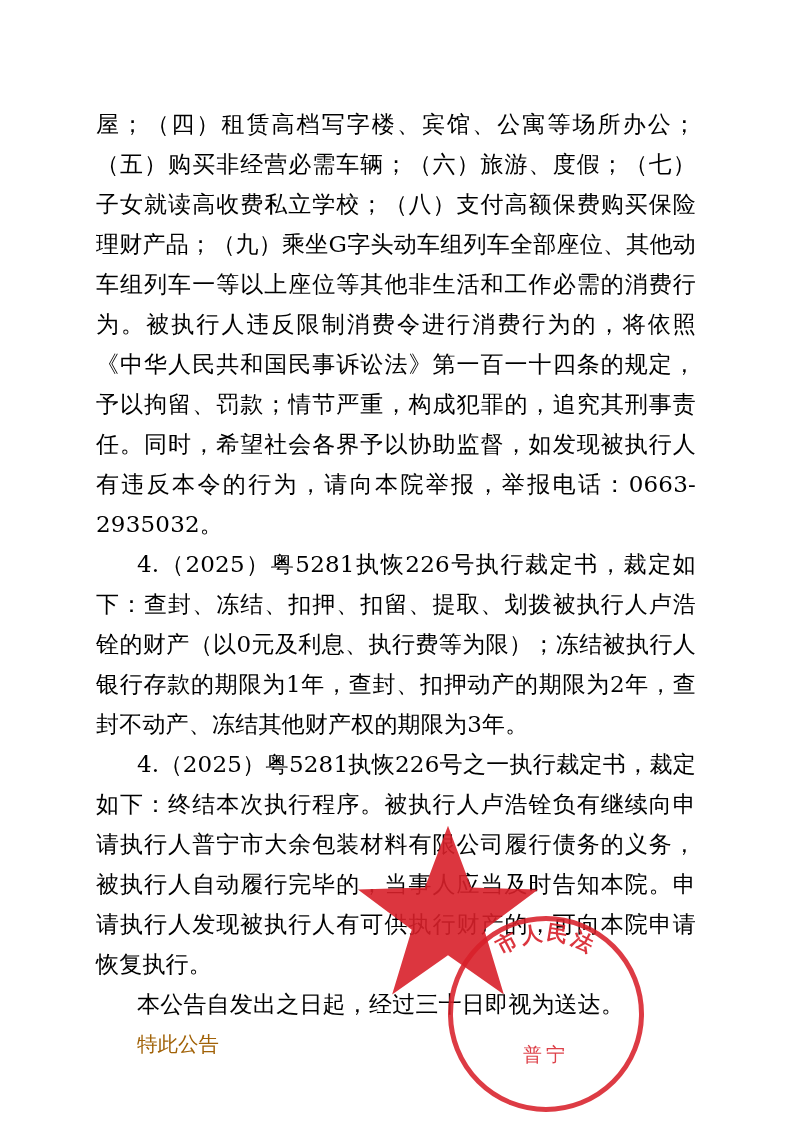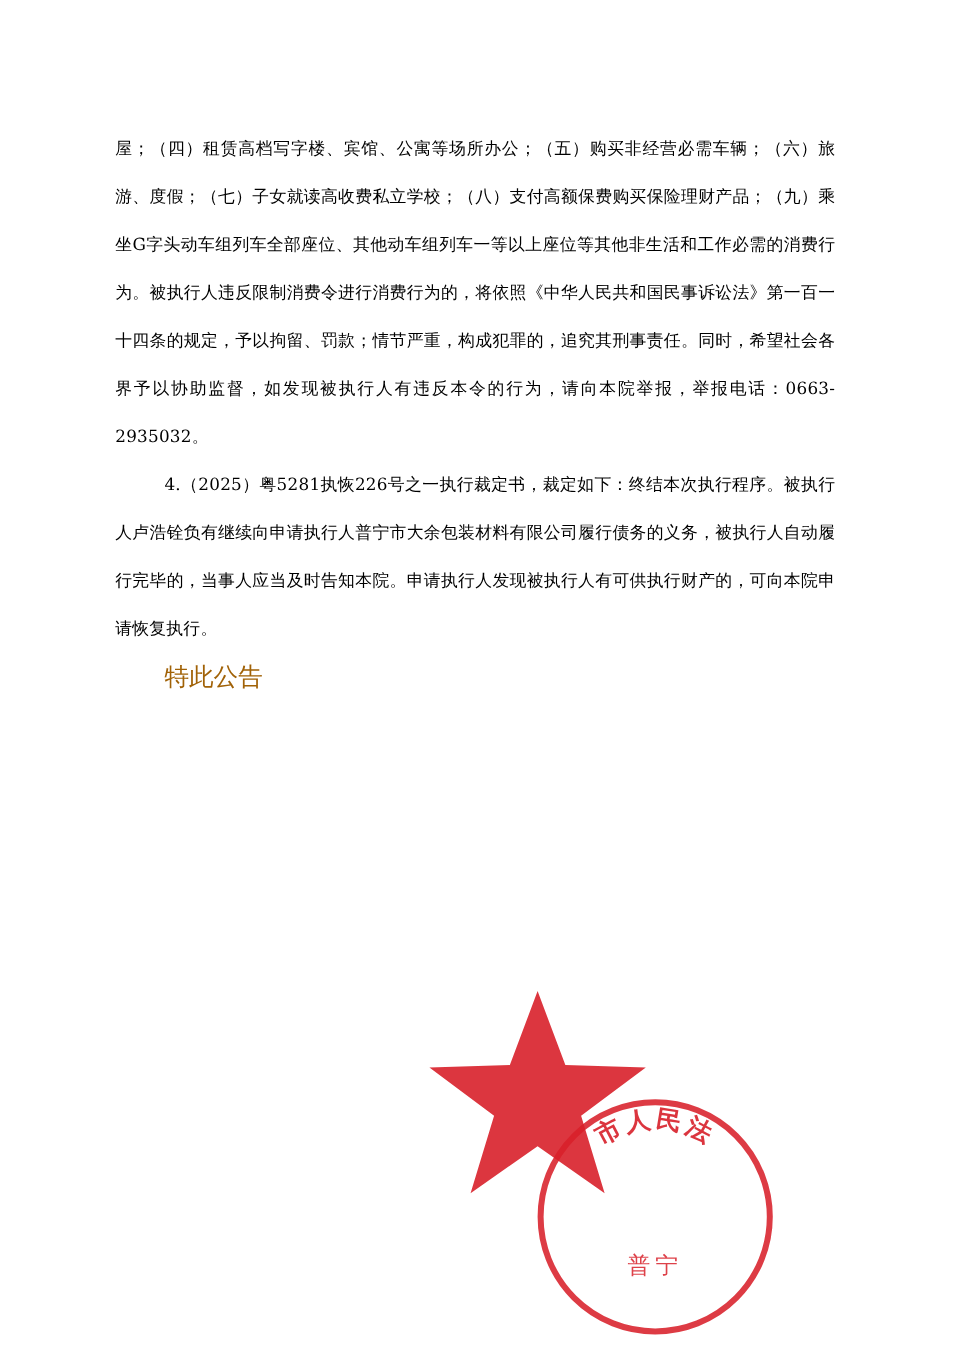--- a/index.html
+++ b/index.html
@@ -15,21 +15,21 @@
     overflow: hidden;
     font-family: "DejaVu Serif", "Liberation Serif", serif;
   }
   .doc-body {
     position: absolute;
     left: 96px;
     top: 104px;
     width: 600px;
   }
   .para {
-    font-size: 14px;
+    font-size: 23px;
     line-height: 40px;
     color: #000000;
     text-align: justify;
     text-justify: inter-ideograph;
     margin: 0 0 0 0;
     letter-spacing: 0.2px;
   }
   .para.indent {
     text-indent: 41px;
   }
@@ -98,24 +98,26 @@
 </style>
 </head>
 <body>
 
 <div class="page">
 
   <div class="doc-body">
 
     <p class="para">屋；（四）租赁高档写字楼、宾馆、公寓等场所办公；（五）购买非经营必需车辆；（六）旅游、度假；（七）子女就读高收费私立学校；（八）支付高额保费购买保险理财产品；（九）乘坐G字头动车组列车全部座位、其他动车组列车一等以上座位等其他非生活和工作必需的消费行为。被执行人违反限制消费令进行消费行为的，将依照《中华人民共和国民事诉讼法》第一百一十四条的规定，予以拘留、罚款；情节严重，构成犯罪的，追究其刑事责任。同时，希望社会各界予以协助监督，如发现被执行人有违反本令的行为，请向本院举报，举报电话：0663-2935032。</p>
 
+    <p class="para indent">4.（2025）粤5281执恢226号执行裁定书，裁定如下：查封、冻结、扣押、扣留、提取、划拨被执行人卢浩铨的财产（以0元及利息、执行费等为限）；冻结被执行人银行存款的期限为1年，查封、扣押动产的期限为2年，查封不动产、冻结其他财产权的期限为3年。</p>
 
 
     <p class="para indent">4.（2025）粤5281执恢226号之一执行裁定书，裁定如下：终结本次执行程序。被执行人卢浩铨负有继续向申请执行人普宁市大余包装材料有限公司履行债务的义务，被执行人自动履行完毕的，当事人应当及时告知本院。申请执行人发现被执行人有可供执行财产的，可向本院申请恢复执行。</p>
 
+    <p class="para indent">本公告自发出之日起，经过三十日即视为送达。</p>
 
     <p class="closing">特此公告</p>
 
   </div>
 
   <div class="seal">
     <div class="seal-ring"></div>
     <svg class="seal-text-arc" viewBox="0 0 196 196">
       <defs>
         <path id="arcpath" d="M 24,98 A 74,74 0 0 1 172,98" fill="none"></path>

